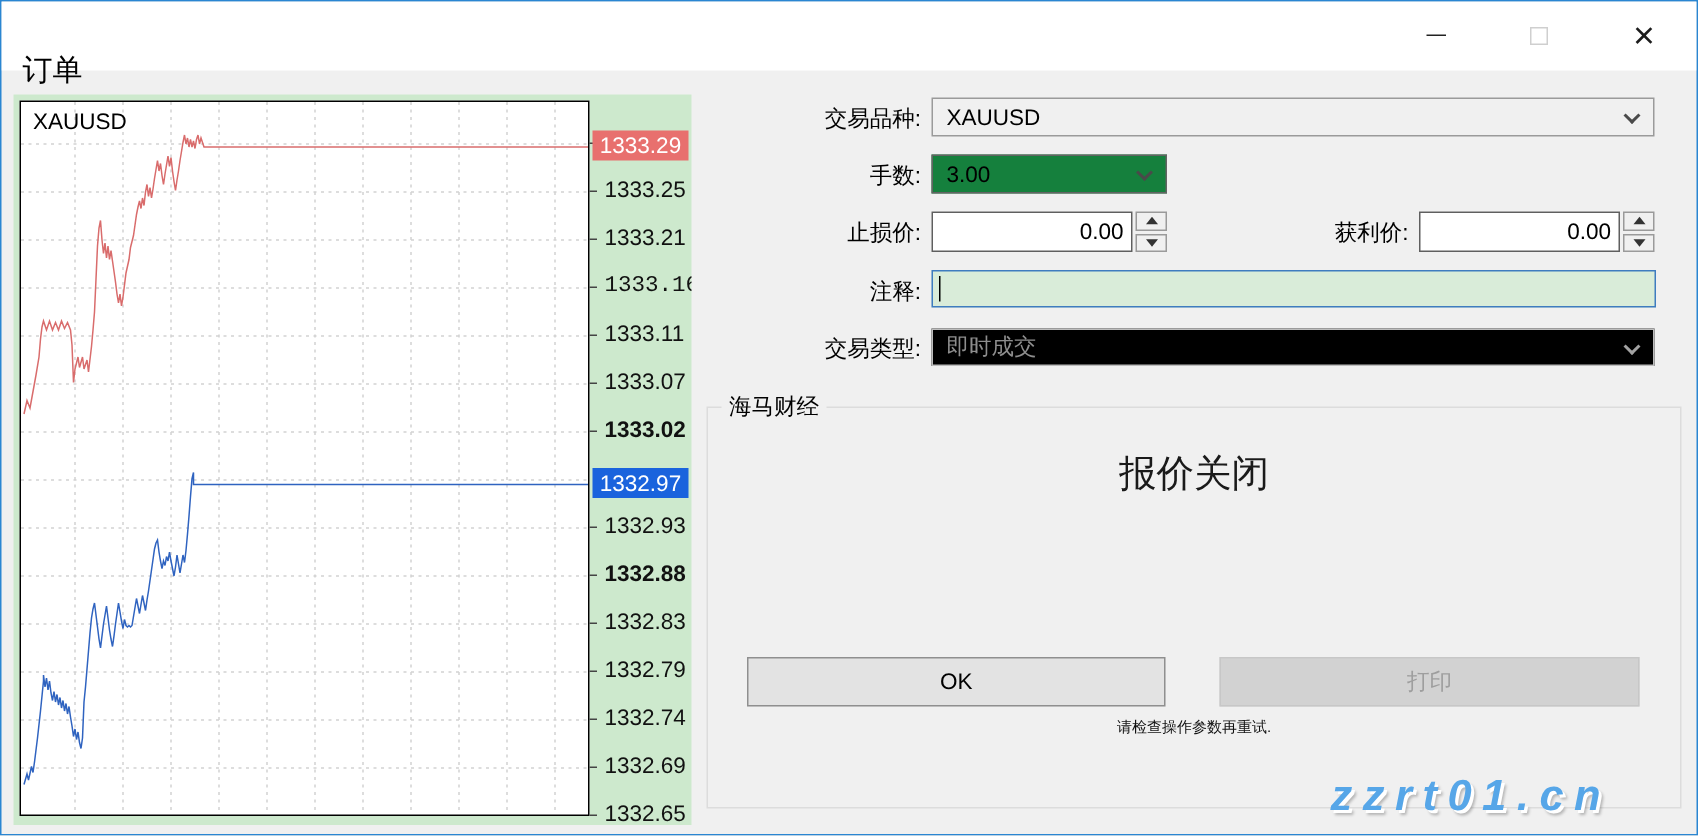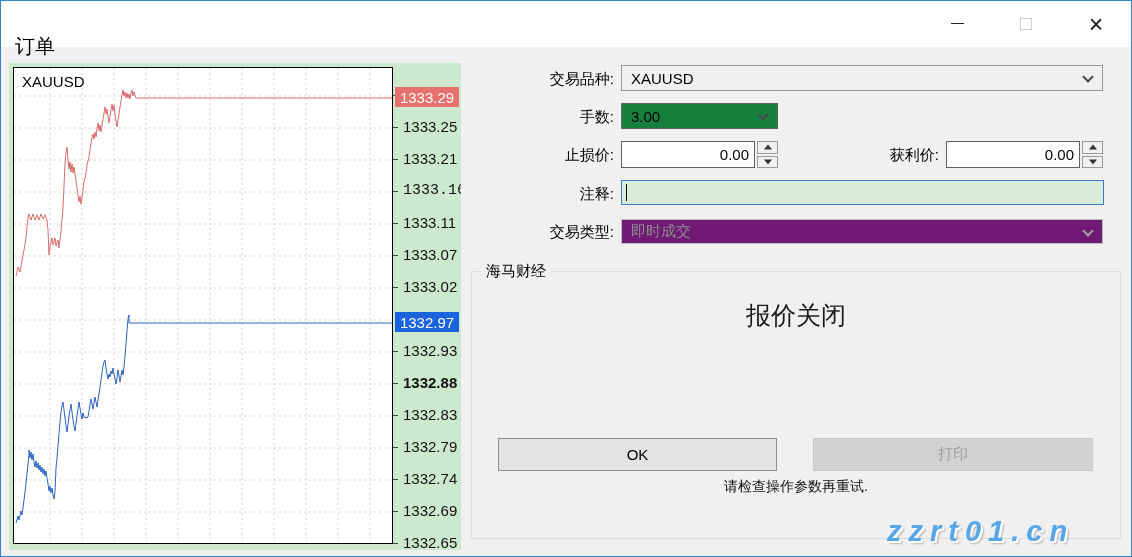--- a/index.html
+++ b/index.html
@@ -24,21 +24,21 @@
   .price-scale{position:absolute;left:384px;top:0;width:68px;height:487px;}
   .tickmark{position:absolute;left:0;width:5px;height:1px;background:#444;}
   .ticklabel{position:absolute;left:10px;font-size:15px;color:#111;white-space:nowrap;}
   .badge{position:absolute;left:2px;width:64px;height:20px;color:#fff;font-size:15px;
          display:flex;align-items:center;justify-content:center;}
   
   .lbl{position:absolute;width:163px;text-align:right;font-size:15px;white-space:nowrap;}
   .combo{position:absolute;border:1px solid #9a9a9a;background:#f0f0f0;font-size:15px;
          display:flex;align-items:center;padding:0 9px;}
   .combo.white{background:#15803d;border-color:#636363;}
-  .combo.disabled{background:#701a75;border-color:#bdbdbd;color:#8e8e8e;}
+  .combo.disabled{background:#000000;border-color:#bdbdbd;color:#8e8e8e;}
   .chev{position:absolute;right:10px;top:7px;width:8px;height:8px;
         border-right:2px solid #4a4a4a;border-bottom:2px solid #4a4a4a;transform:rotate(45deg);}
   .combo.disabled .chev{border-color:#a2a2a2;}
   .spin{position:absolute;display:flex;}
   .spin .fld{flex:1;background:#fff;border:1px solid #5f5f5f;font-size:15px;
              display:flex;align-items:center;justify-content:flex-end;padding:0 5px;}
   .spin .btns{width:21px;margin-left:2px;display:flex;flex-direction:column;gap:2px;}
   .spin .btns .sbtn{flex:1;border:1px solid #9a9a9a;background:#f0f0f0;position:relative;}
   .tri-up::after,.tri-down::after{content:"";position:absolute;left:50%;top:50%;transform:translate(-50%,-50%);
     border-left:4px solid transparent;border-right:4px solid transparent;}
@@ -46,21 +46,21 @@
   .tri-down::after{border-top:5px solid #333;}
   .comment{position:absolute;background:#d9ecd9;border:1px solid #3f7cbf;}
   .caret{position:absolute;left:4px;top:3px;width:1px;height:17px;background:#000;}
   
   .group{position:absolute;border:1px solid #dcdcdc;}
   .group-title{position:absolute;background:#f0f0f0;padding:0 5px;font-size:15px;white-space:nowrap;}
   .big-msg{position:absolute;width:650px;text-align:center;font-size:25px;color:#1a1a1a;}
   .btn{position:absolute;font-size:15px;display:flex;align-items:center;justify-content:center;cursor:default;}
   .btn.ok{background:#e3e3e3;border:1px solid #8f8f8f;}
   .btn.disabled{background:#d2d2d2;border:1px solid #c7c7c7;color:#9e9e9e;}
-  .status{position:absolute;width:650px;text-align:center;font-size:14px;color:#111;}
+  .status{position:absolute;width:650px;text-align:center;font-size:10px;color:#111;}
   
   .wm-cn{position:absolute;left:874px;top:450px;font-size:57px;font-weight:bold;font-style:italic;
      color:#f7f7f7;letter-spacing:1px;white-space:nowrap;
      text-shadow:3px 3px 2px rgba(110,110,110,.85),-1px -1px 0 #c4c4c4,1px -1px 0 #c4c4c4,-1px 1px 0 #c4c4c4,1px 1px 0 #9a9a9a;}
   .wm-site{position:absolute;left:886px;top:514px;font-size:29px;font-weight:bold;font-style:italic;
      color:#56a6e8;letter-spacing:7px;white-space:nowrap;
      text-shadow:2px 2px 0 #ffffff,3px 3px 2px rgba(0,0,0,.25);}
 </style>
 </head>
 <body>
@@ -121,21 +121,21 @@
         <div class="ticklabel" style="top: 55px;">1333.25</div>
         <div class="tickmark" style="top: 96px;"></div>
         <div class="ticklabel" style="top: 87px;">1333.21</div>
         <div class="tickmark" style="top: 128px;"></div>
         <div class="ticklabel" style="top: 119px; font-family: Liberation Mono, monospace;">1333.16</div>
         <div class="tickmark" style="top: 160px;"></div>
         <div class="ticklabel" style="top: 151px;">1333.11</div>
         <div class="tickmark" style="top: 192px;"></div>
         <div class="ticklabel" style="top: 183px;">1333.07</div>
         <div class="tickmark" style="top: 224px;"></div>
-        <div class="ticklabel" style="top: 215px;">1333.02</div>
+        <div class="ticklabel" style="top: 215px; font-weight: bold;">1333.02</div>
         <div class="tickmark" style="top: 288px;"></div>
         <div class="ticklabel" style="top: 279px;">1332.93</div>
         <div class="tickmark" style="top: 320px;"></div>
         <div class="ticklabel" style="top: 311px; font-weight: bold;">1332.88</div>
         <div class="tickmark" style="top: 352px;"></div>
         <div class="ticklabel" style="top: 343px;">1332.83</div>
         <div class="tickmark" style="top: 384px;"></div>
         <div class="ticklabel" style="top: 375px;">1332.79</div>
         <div class="tickmark" style="top: 416px;"></div>
         <div class="ticklabel" style="top: 407px;">1332.74</div>

